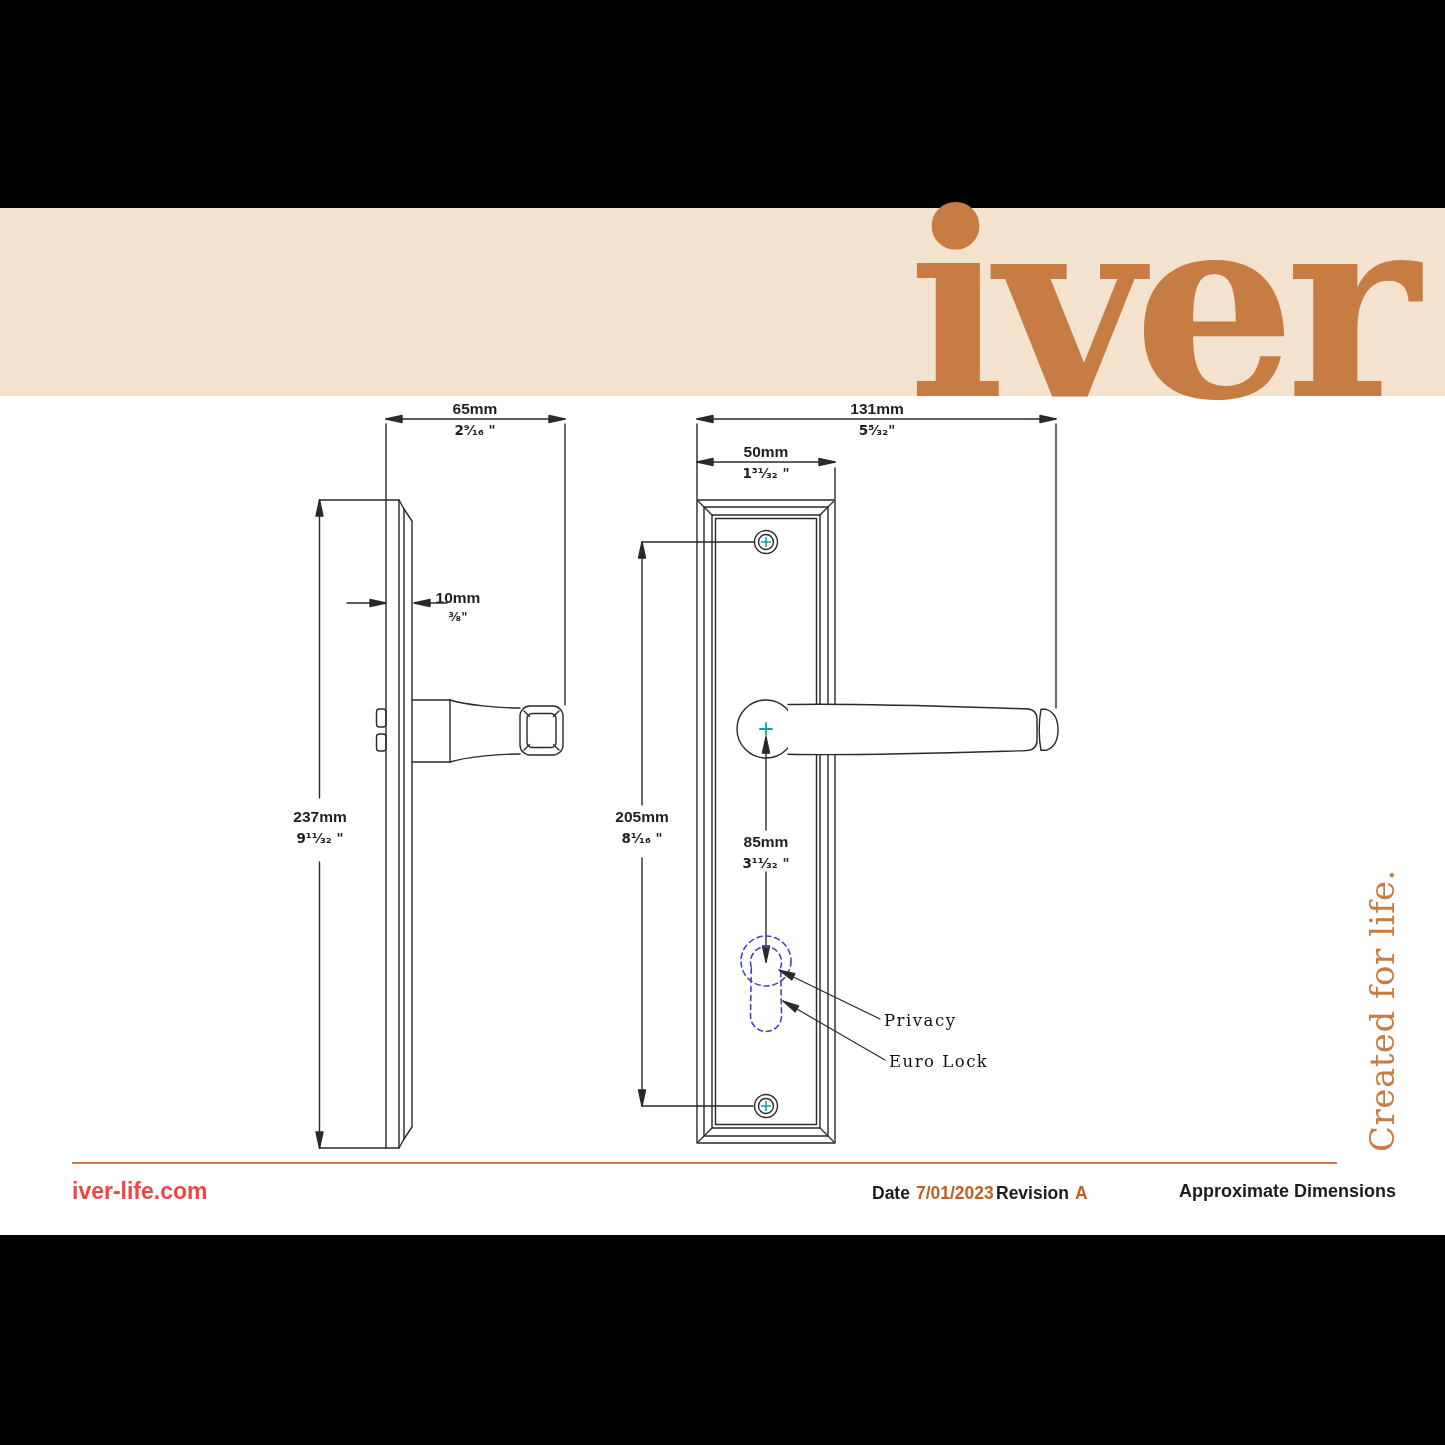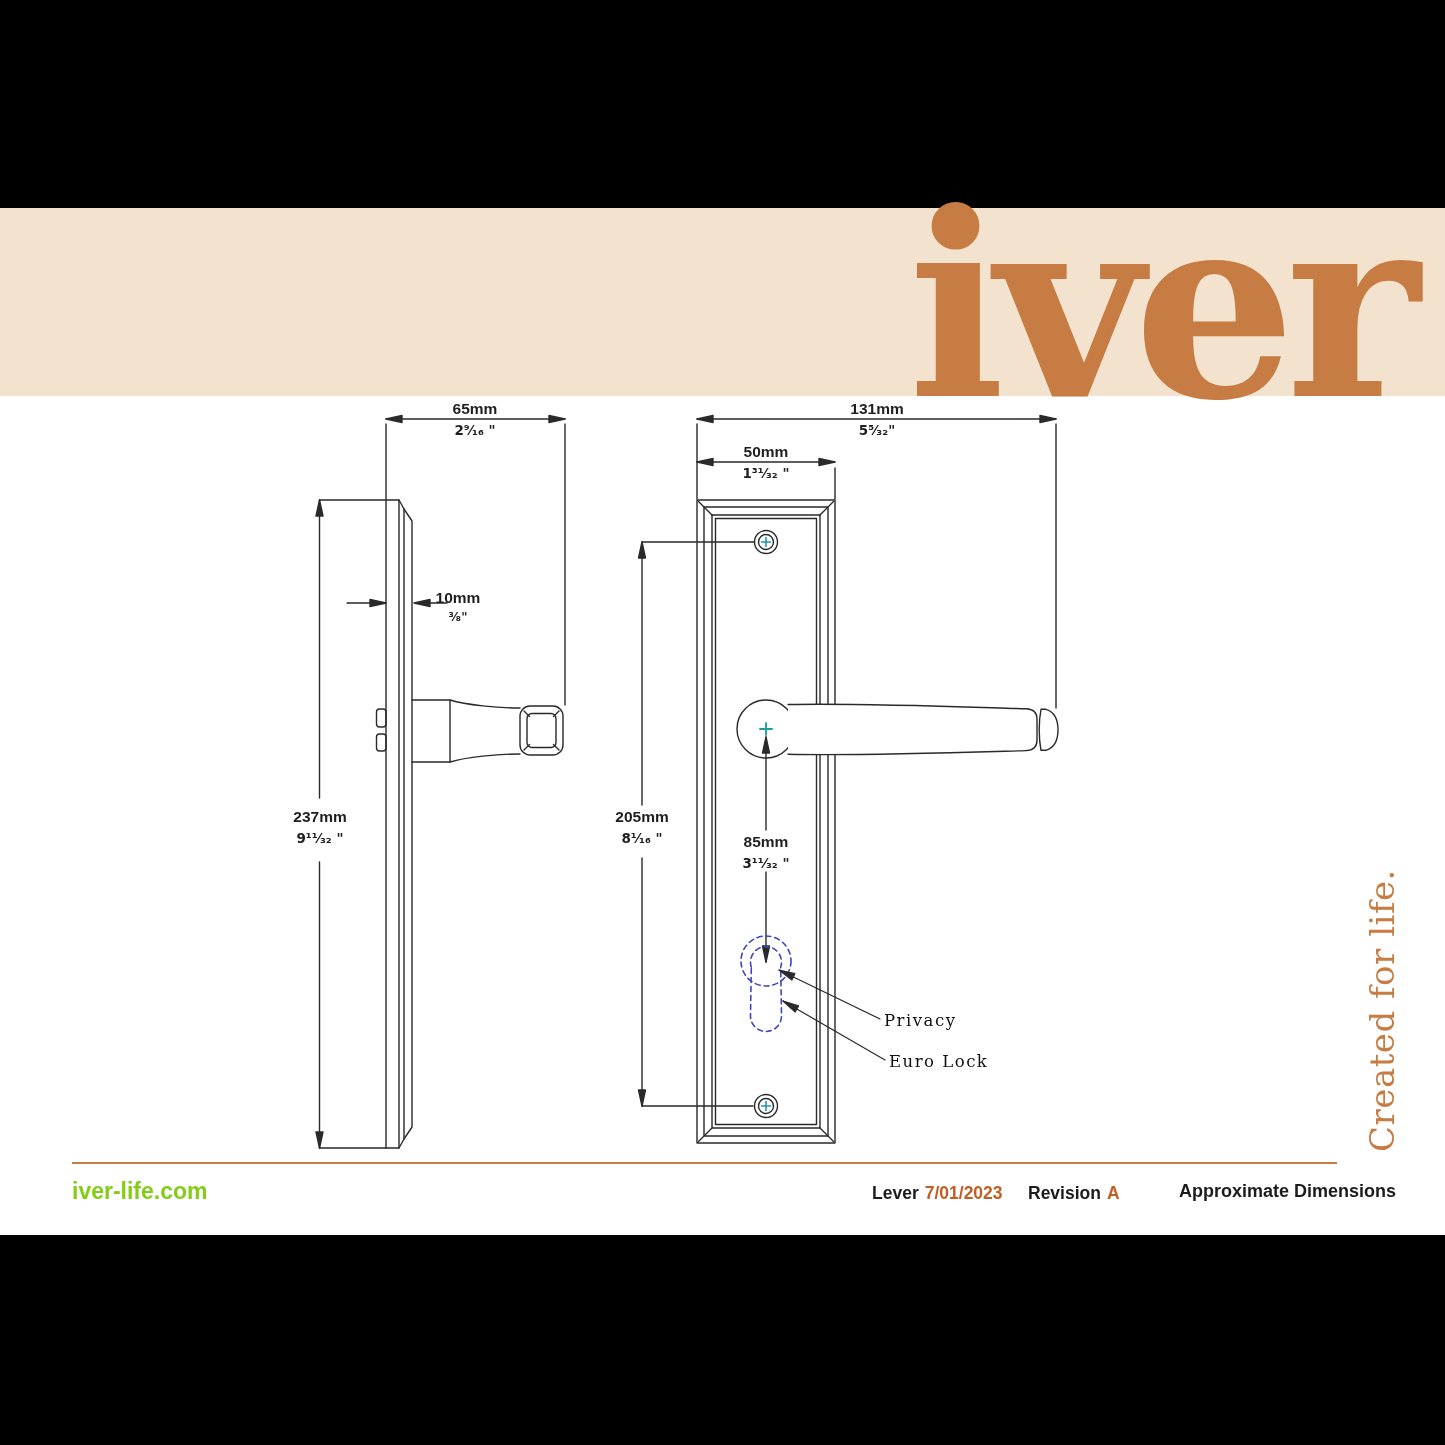--- a/index.html
+++ b/index.html
@@ -31,26 +31,26 @@
     position:absolute;left:1362px;top:1152px;
     transform:rotate(-90deg);transform-origin:0 0;
     font-family:"DejaVu Serif",serif;font-size:34px;color:#C67C42;
     white-space:nowrap;letter-spacing:.5px;
   }
   .footer-divider{
     position:absolute;left:72px;top:1162px;width:1265px;height:2px;background:#C67C42;
   }
   .footer-site{
     position:absolute;left:72px;top:1178px;
-    font-size:23px;font-weight:bold;color:#84cc16;cursor:pointer;
+    font-size:23px;font-weight:bold;color:#ef4444;cursor:pointer;
   }
   .footer-item{position:absolute;top:1183px;font-size:17.5px;font-weight:bold;color:#1c1c1c;white-space:nowrap;}
   .footer-item .orange{color:#C35E22;margin-left:6px;}
   .footer-date{left:872px;}
-  .footer-revision{left:1028px;}
+  .footer-revision{left:996px;}
   .footer-note{left:1163px;font-size:18px;top:1181px;margin-left:16px;}
   svg text{user-select:none;}
   .dim-mm{font-family:"Liberation Sans",sans-serif;font-size:15.5px;font-weight:bold;fill:#1f1f1f;}
   .dim-in{font-family:"DejaVu Sans",sans-serif;font-size:13.5px;font-weight:bold;fill:#1f1f1f;}
   .serif-label{font-family:"DejaVu Serif",serif;font-size:16.5px;fill:#111;letter-spacing:1.5px;}
 </style>
 </head>
 <body>
 
 <div class="band-cream">
@@ -210,18 +210,18 @@
 
   <text class="serif-label" x="884" y="1026">Privacy</text>
   <text class="serif-label" x="889" y="1067">Euro Lock</text>
 </svg>
 
 <div class="vertical-tagline">Created for life.</div>
 
 <div class="footer-divider"></div>
 <div class="footer-site">iver-life.com</div>
 <div class="footer-item footer-date">
-  <span>Lever</span><span class="orange">7/01/2023</span>
+  <span>Date</span><span class="orange">7/01/2023</span>
 </div>
 <div class="footer-item footer-revision">
   <span>Revision</span><span class="orange">A</span>
 </div>
 <div class="footer-item footer-note">Approximate Dimensions</div>
 
 </body></html>

